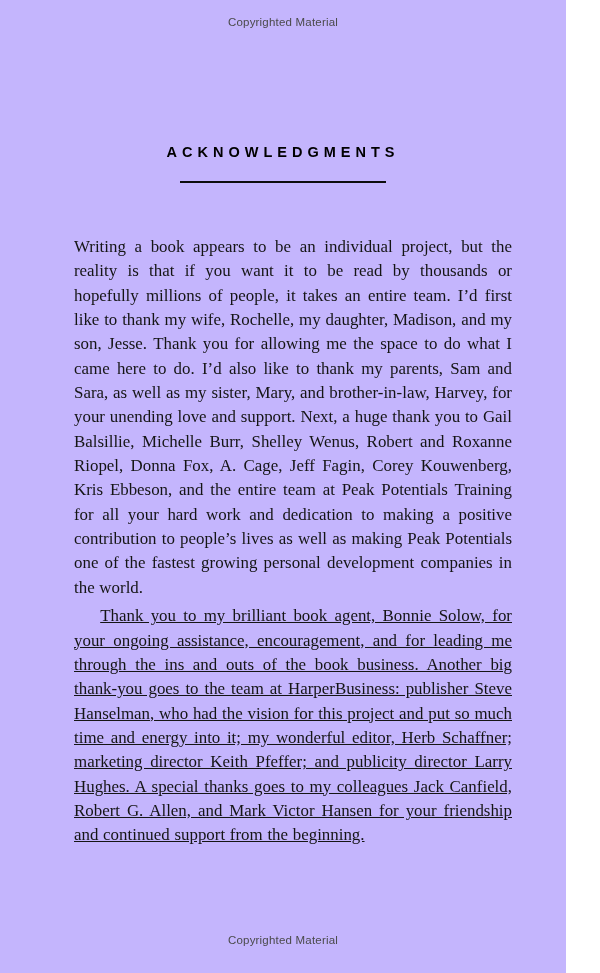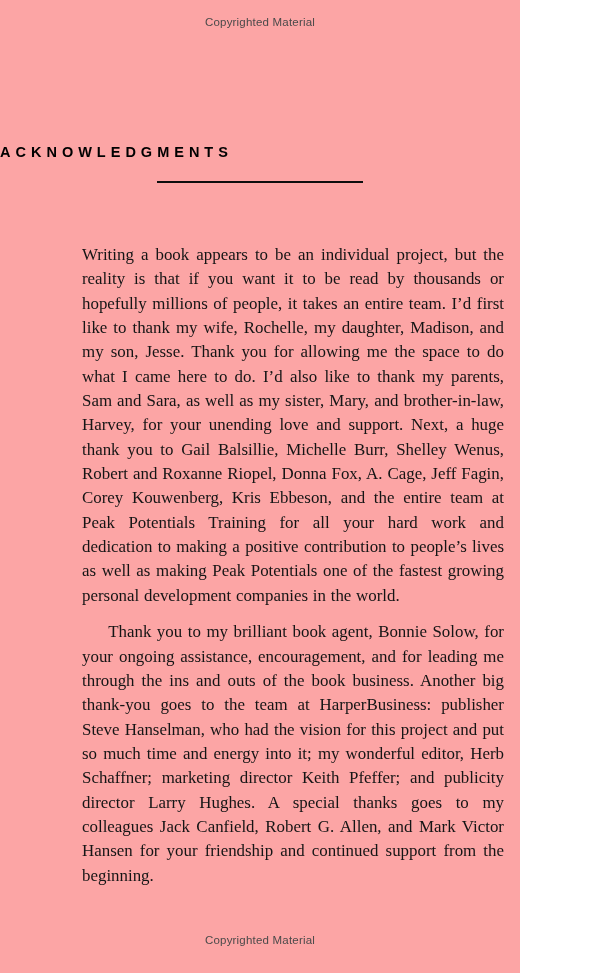--- a/index.html
+++ b/index.html
@@ -2,23 +2,23 @@
 <html lang="en"><head>
 <meta charset="utf-8">
 <style>
   html, body {
     margin: 0;
     padding: 0;
     background: #ffffff;
   }
   .page {
     position: relative;
-    width: 520px;
+    width: 566px;
     height: 973px;
-    background: #fca5a5;
+    background: #c4b5fd;
     overflow: hidden;
     font-family: "Liberation Serif", serif;
     color: #151515;
   }
   .notice {
     position: absolute;
     left: 0;
     width: 100%;
     text-align: center;
     font-family: "Liberation Sans", sans-serif;
@@ -26,21 +26,21 @@
     color: #4a4a4a;
     letter-spacing: 0.2px;
   }
   .notice-top { top: 16px; }
   .notice-bottom { top: 934px; }
   .heading-block {
     position: absolute;
     top: 143px;
     left: 0;
     width: 100%;
-    text-align: left;
+    text-align: center;
   }
   .heading {
     display: inline-block;
     font-family: "Liberation Sans", sans-serif;
     font-weight: 700;
     font-size: 14.5px;
     letter-spacing: 5px;
     color: #000000;
   }
   .heading-rule {
@@ -55,24 +55,25 @@
     left: 70px;
     width: 446px;
     font-size: 16.9px;
     line-height: 24.35px;
     text-align: justify;
     hyphens: auto;
     -webkit-hyphens: auto;
     word-spacing: 0.5px;
   }
   .body-text p {
-    margin: 12px;
+    margin: 4px;
   }
   .body-text p.indented {
     text-indent: 1.55em;
+    text-decoration: underline;
   }
 </style>
 </head>
 <body>
 
 <div class="page">
 
   <div class="notice notice-top">Copyrighted Material</div>
 
   <div class="heading-block">

